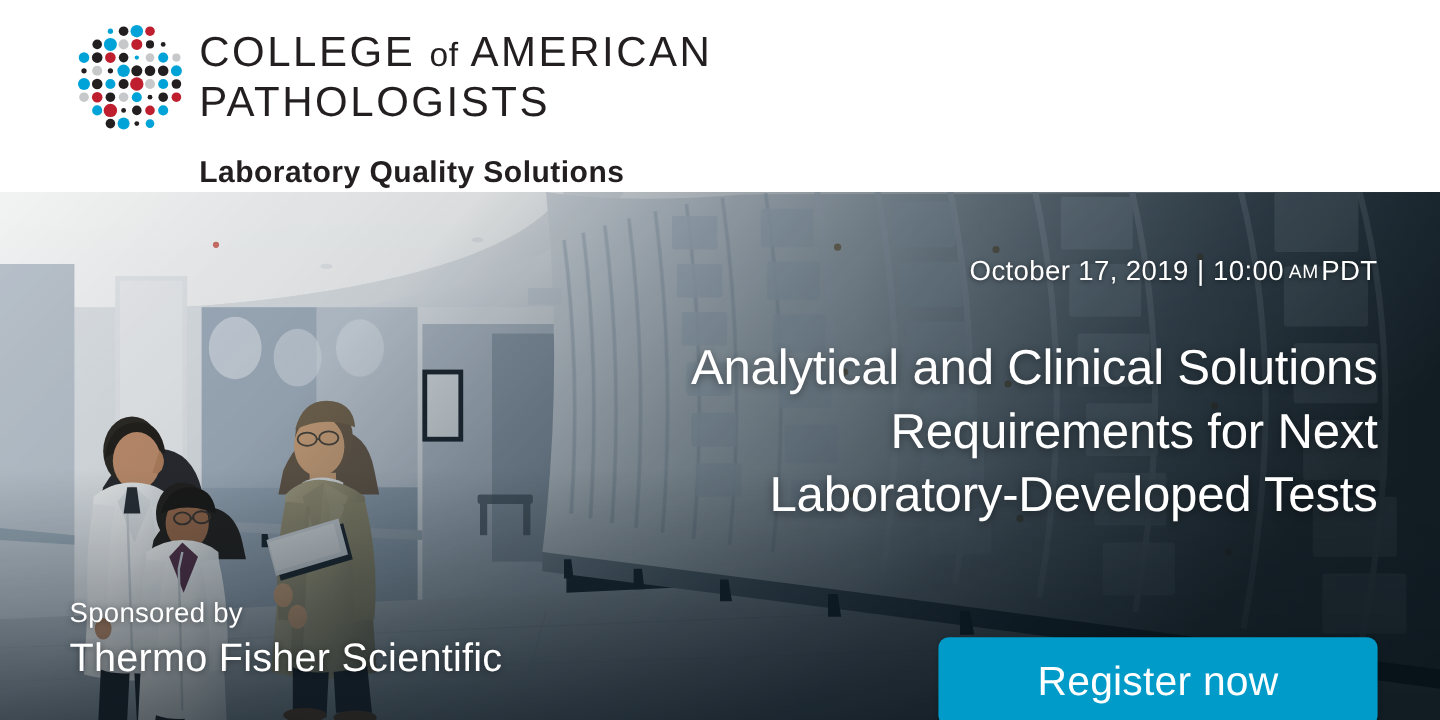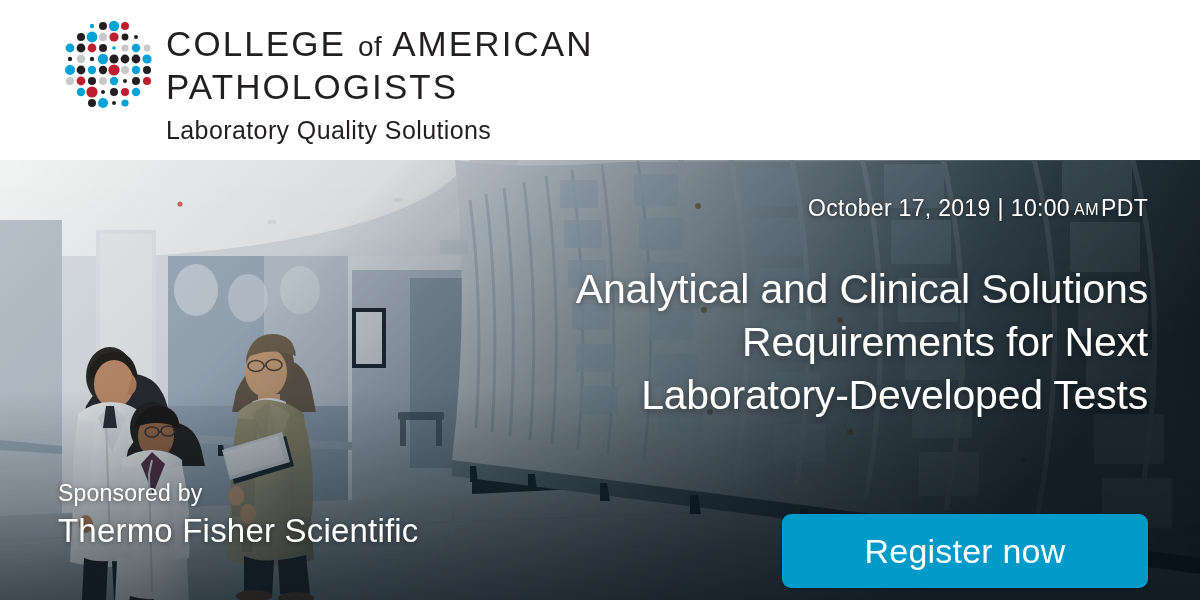--- a/index.html
+++ b/index.html
@@ -52,24 +52,24 @@
     color: #231f20;
     line-height: 40px;
     white-space: nowrap;
   }
   .logo-line1 .of {
     font-size: 28px;
     letter-spacing: 0.5px;
     text-transform: none;
   }
   .logo-tagline {
-    margin-top: 9px;
+    margin-top: 24px;
     font-family: "Liberation Sans", sans-serif;
     font-size: 25px;
-    font-weight: 400;
+    font-weight: 700;
     letter-spacing: 0.4px;
     color: #231f20;
     line-height: 28px;
     white-space: nowrap;
   }
 
   
   .hero {
     position: absolute;
     left: 0;
@@ -82,21 +82,21 @@
   .hero-photo {
     position: absolute;
     left: 0; top: 0;
     width: 1200px;
     height: 440px;
   }
 
   
   .hero-copy {
     position: absolute;
-    left: 0; top: 148px;
+    left: 0; top: 165px;
     width: 1200px;
     height: 388px;
     z-index: 30;
     pointer-events: none;
   }
   .hero-copy > * { pointer-events: auto; }
 
   .event-date {
     position: absolute;
     right: 52px;

